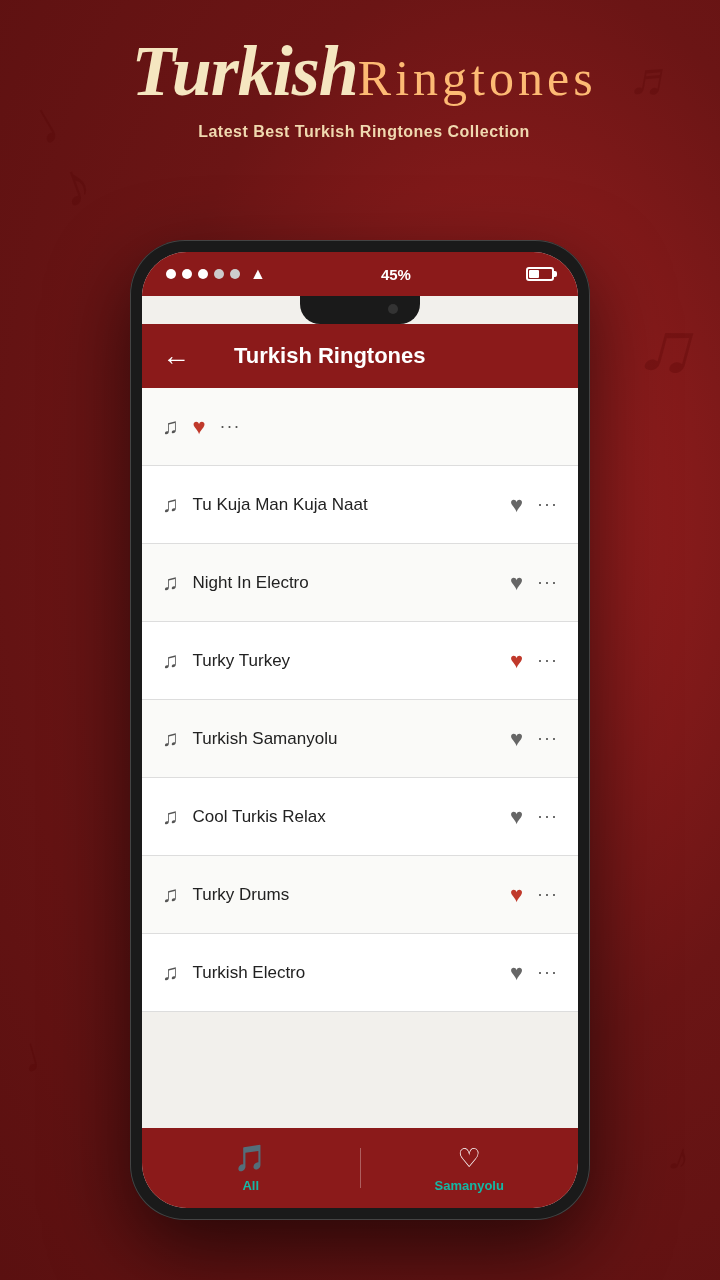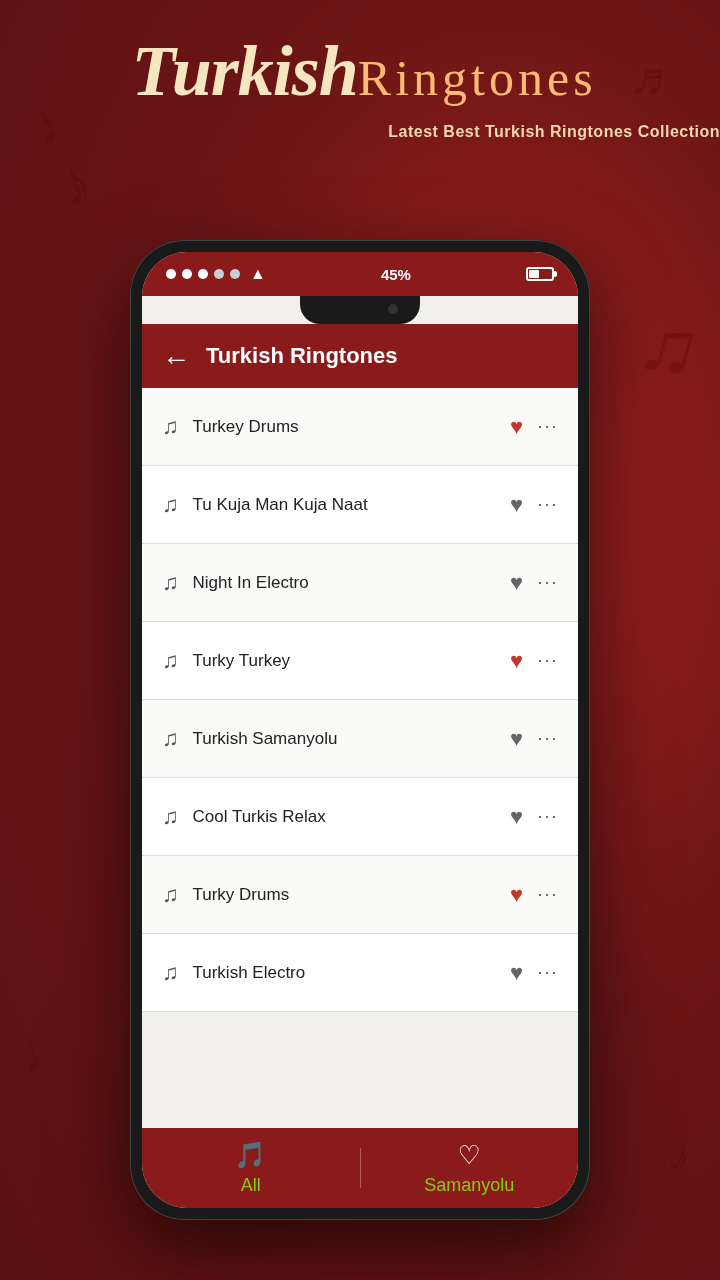--- a/index.html
+++ b/index.html
@@ -18,21 +18,21 @@
       inset: 0;
       background: radial-gradient(ellipse at 70% 40%, #a02020 0%, #6b1515 50%, #5a1010 100%);
       overflow: hidden;
     }
 
     
     .header-text {
       position: absolute;
       top: 30px;
       left: 8px; right: 0;
-      text-align: right;
+      text-align: center;
       z-index: 2;
     }
     .title-line {
       display: flex;
       align-items: baseline;
       justify-content: center;
       gap: 0;
     }
     .title-turkish {
       font-size: 72px;
@@ -184,20 +184,21 @@
     .back-btn {
       color: #fff;
       font-size: 28px;
       cursor: pointer;
       line-height: 1;
     }
     .app-title {
       color: #fff;
       font-size: 22px;
       font-weight: 600;
+      margin-left: 28px;
     }
 
     
     .song-list {
       flex: 1;
       background: #f2f0ec;
       overflow: hidden;
     }
     .song-item {
       display: flex;
@@ -256,23 +257,23 @@
     .nav-divider {
       width: 1px;
       height: 40px;
       background: rgba(255,255,255,0.3);
     }
     .nav-icon {
       font-size: 26px;
       color: #fff;
     }
     .nav-label {
-      font-size: 18px;
-      color: #84cc16;
-      font-weight: 400;
+      font-size: 13px;
+      color: #14b8a6;
+      font-weight: 700;
     }
 
     
     .deco-note {
       position: absolute;
       color: rgba(80,0,0,0.25);
       font-size: 60px;
       user-select: none;
       pointer-events: none;
     }
@@ -324,21 +325,20 @@
 
       <div class="app-header">
         <span class="back-btn">←</span>
         <span class="app-title">Turkish Ringtones</span>
       </div>
 
       <div class="song-list">
 
         <div class="song-item">
           <span class="music-icon">♫</span>
-          <span class="song-name">Turkey Drums</span>
           <span class="heart-icon heart-red">♥</span>
           <span class="more-icon">···</span>
         </div>
 
         <div class="song-item">
           <span class="music-icon">♫</span>
           <span class="song-name">Tu Kuja Man Kuja Naat</span>
           <span class="heart-icon heart-gray">♥</span>
           <span class="more-icon">···</span>
         </div>

